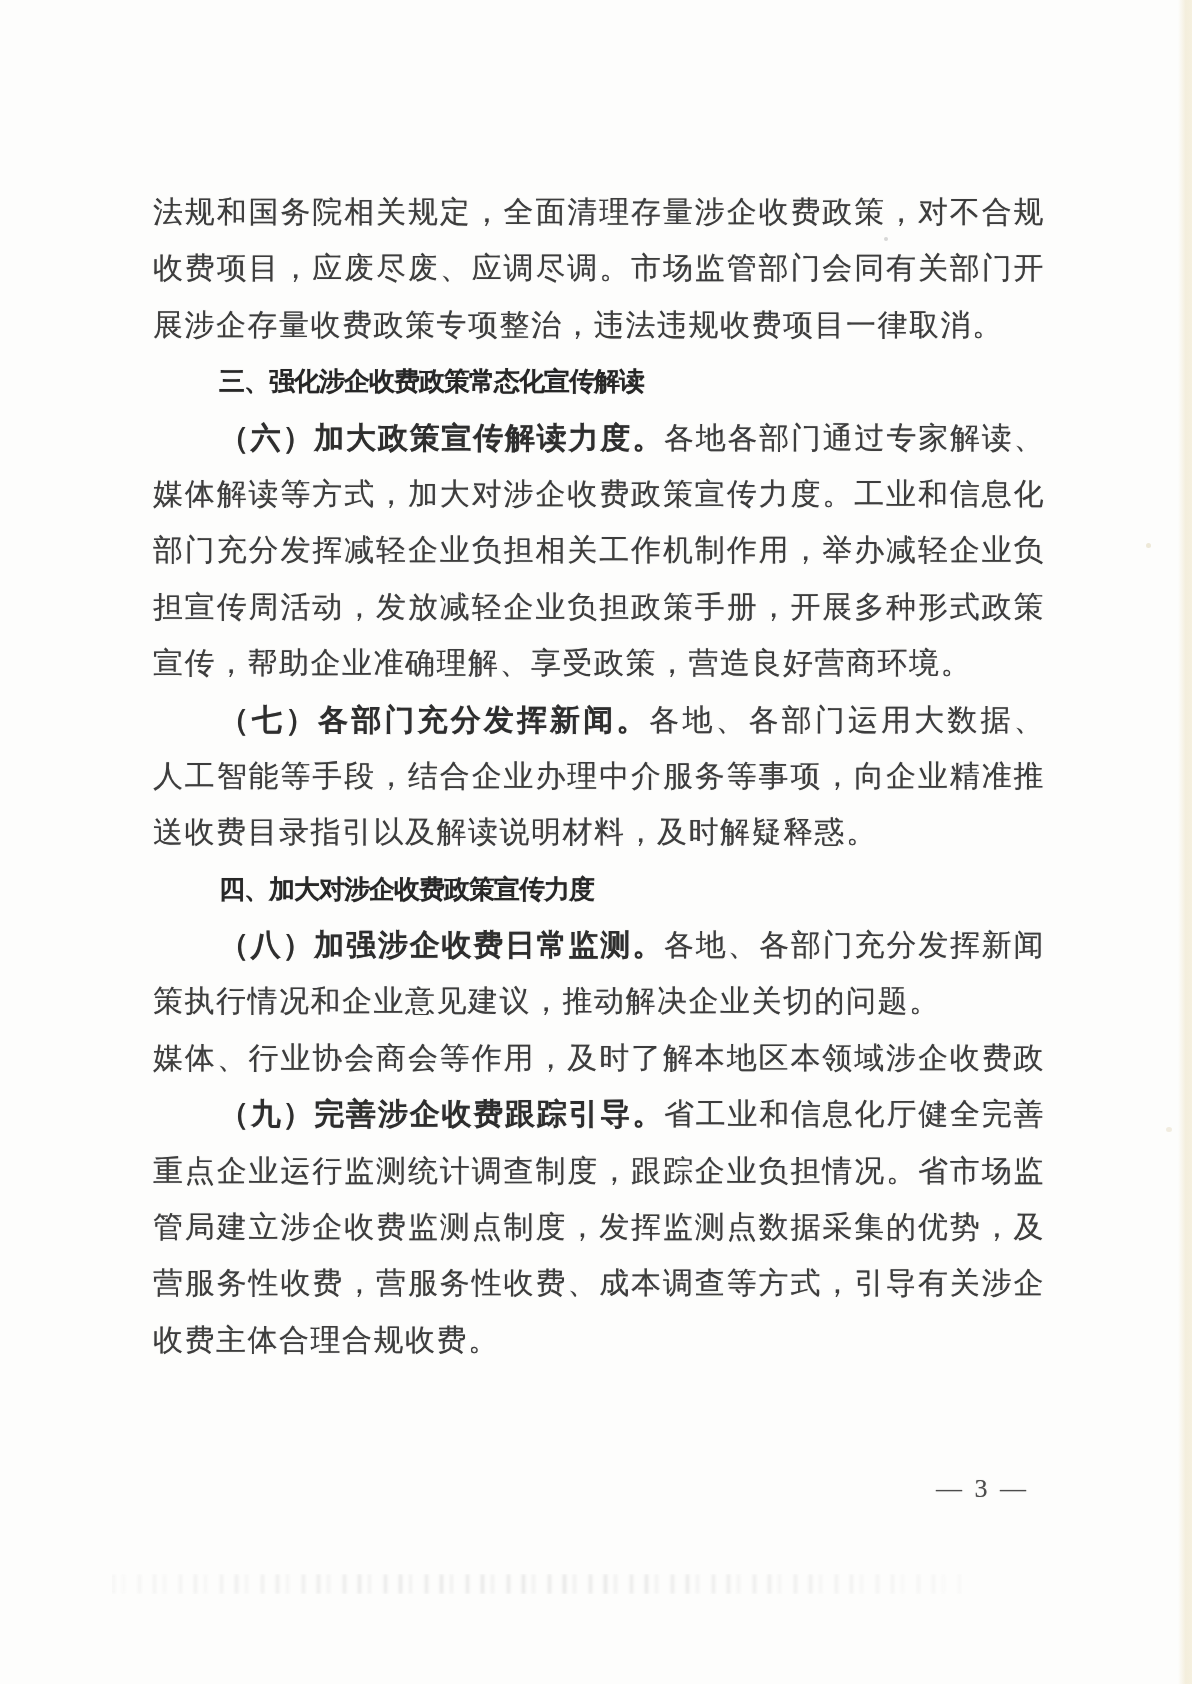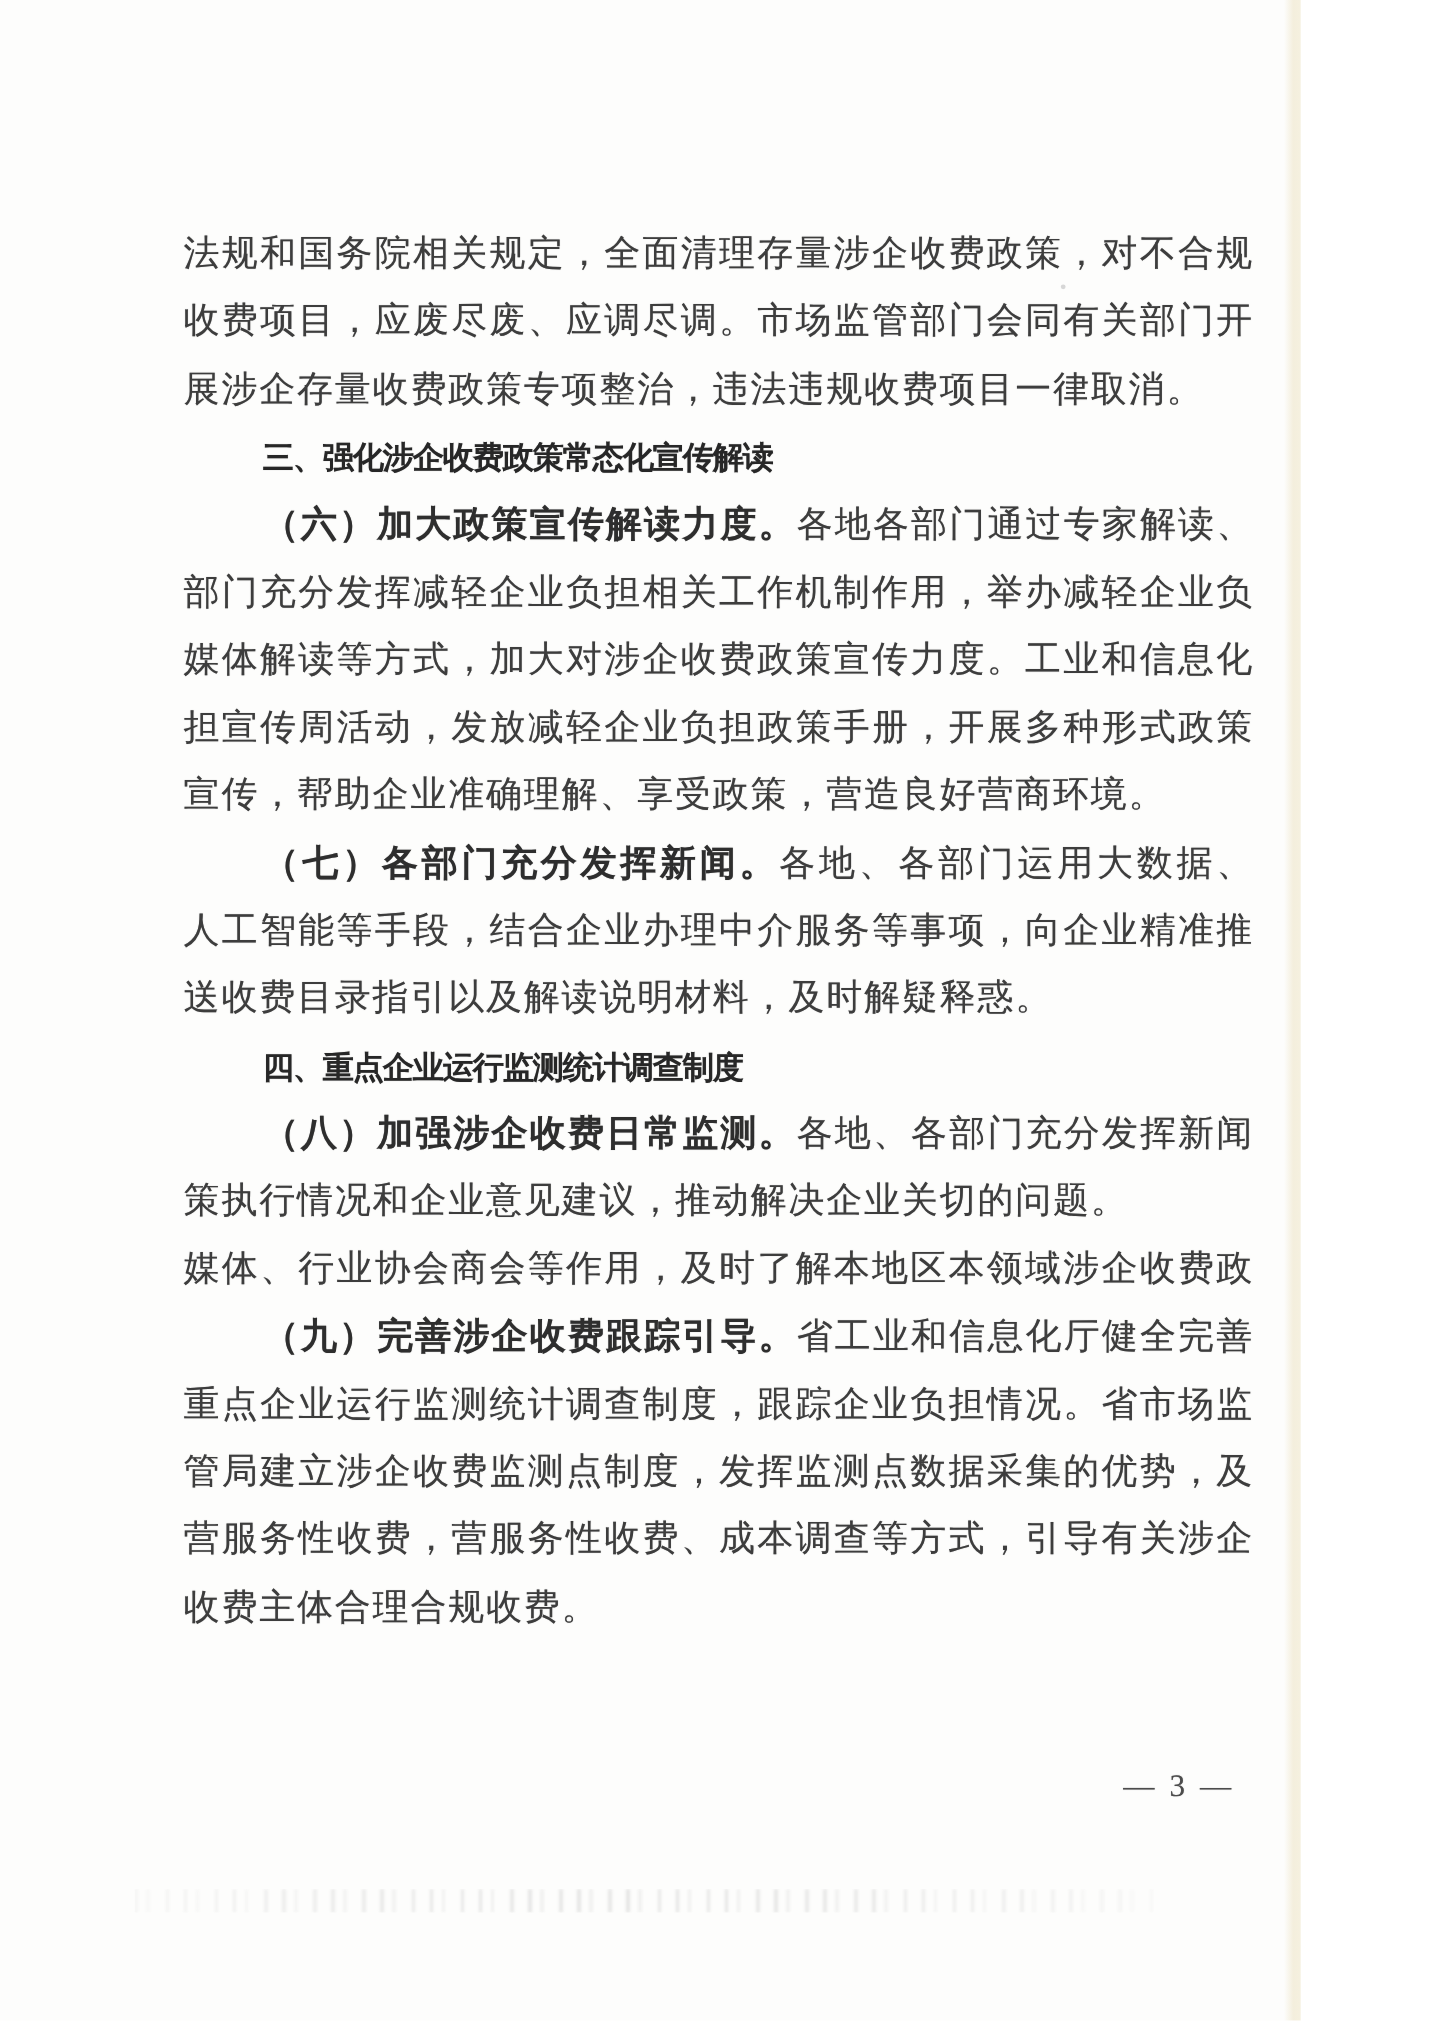--- a/index.html
+++ b/index.html
@@ -2,21 +2,21 @@
 <html><head>
 <meta charset="utf-8">
 <style>
   html, body {
     margin: 0;
     padding: 0;
     background: #ffffff;
   }
   .page {
     position: relative;
-    width: 1084px;
+    width: 1192px;
     height: 1684px;
     background: #fdfdfc;
     overflow: hidden;
     font-family: "Liberation Serif", serif;
   }
   .text-block {
     position: absolute;
     left: 153px;
     top: 184px;
     width: 892px;
@@ -103,28 +103,28 @@
 <body>
 
 <div class="page">
 
   <div class="text-block">
       <div class="line just">法规和国务院相关规定，全面清理存量涉企收费政策，对不合规</div>
       <div class="line just">收费项目，应废尽废、应调尽调。市场监管部门会同有关部门开</div>
       <div class="line">展涉企存量收费政策专项整治，违法违规收费项目一律取消。</div>
       <div class="line heading indent">三、强化涉企收费政策常态化宣传解读</div>
       <div class="line indent just"><span class="b">（六）加大政策宣传解读力度。</span><span>各地各部门通过专家解读、</span></div>
+      <div class="line just">媒体解读等方式，加大对涉企收费政策宣传力度。工业和信息化</div>
       <div class="line just">部门充分发挥减轻企业负担相关工作机制作用，举办减轻企业负</div>
-      <div class="line just">媒体解读等方式，加大对涉企收费政策宣传力度。工业和信息化</div>
       <div class="line just">担宣传周活动，发放减轻企业负担政策手册，开展多种形式政策</div>
       <div class="line">宣传，帮助企业准确理解、享受政策，营造良好营商环境。</div>
       <div class="line indent just"><span class="b">（七）各部门充分发挥新闻。</span><span>各地、各部门运用大数据、</span></div>
       <div class="line just">人工智能等手段，结合企业办理中介服务等事项，向企业精准推</div>
       <div class="line">送收费目录指引以及解读说明材料，及时解疑释惑。</div>
-      <div class="line heading indent">四、重点企业运行监测统计调查制度</div>
+      <div class="line heading indent">四、加大对涉企收费政策宣传力度</div>
       <div class="line indent just"><span class="b">（八）加强涉企收费日常监测。</span><span>各地、各部门充分发挥新闻</span></div>
       <div class="line">策执行情况和企业意见建议，推动解决企业关切的问题。</div>
       <div class="line just">媒体、行业协会商会等作用，及时了解本地区本领域涉企收费政</div>
       <div class="line indent just"><span class="b">（九）完善涉企收费跟踪引导。</span><span>省工业和信息化厅健全完善</span></div>
       <div class="line just">重点企业运行监测统计调查制度，跟踪企业负担情况。省市场监</div>
       <div class="line just">管局建立涉企收费监测点制度，发挥监测点数据采集的优势，及</div>
       <div class="line just">营服务性收费，营服务性收费、成本调查等方式，引导有关涉企</div>
       <div class="line">收费主体合理合规收费。</div>
     </div>
 

